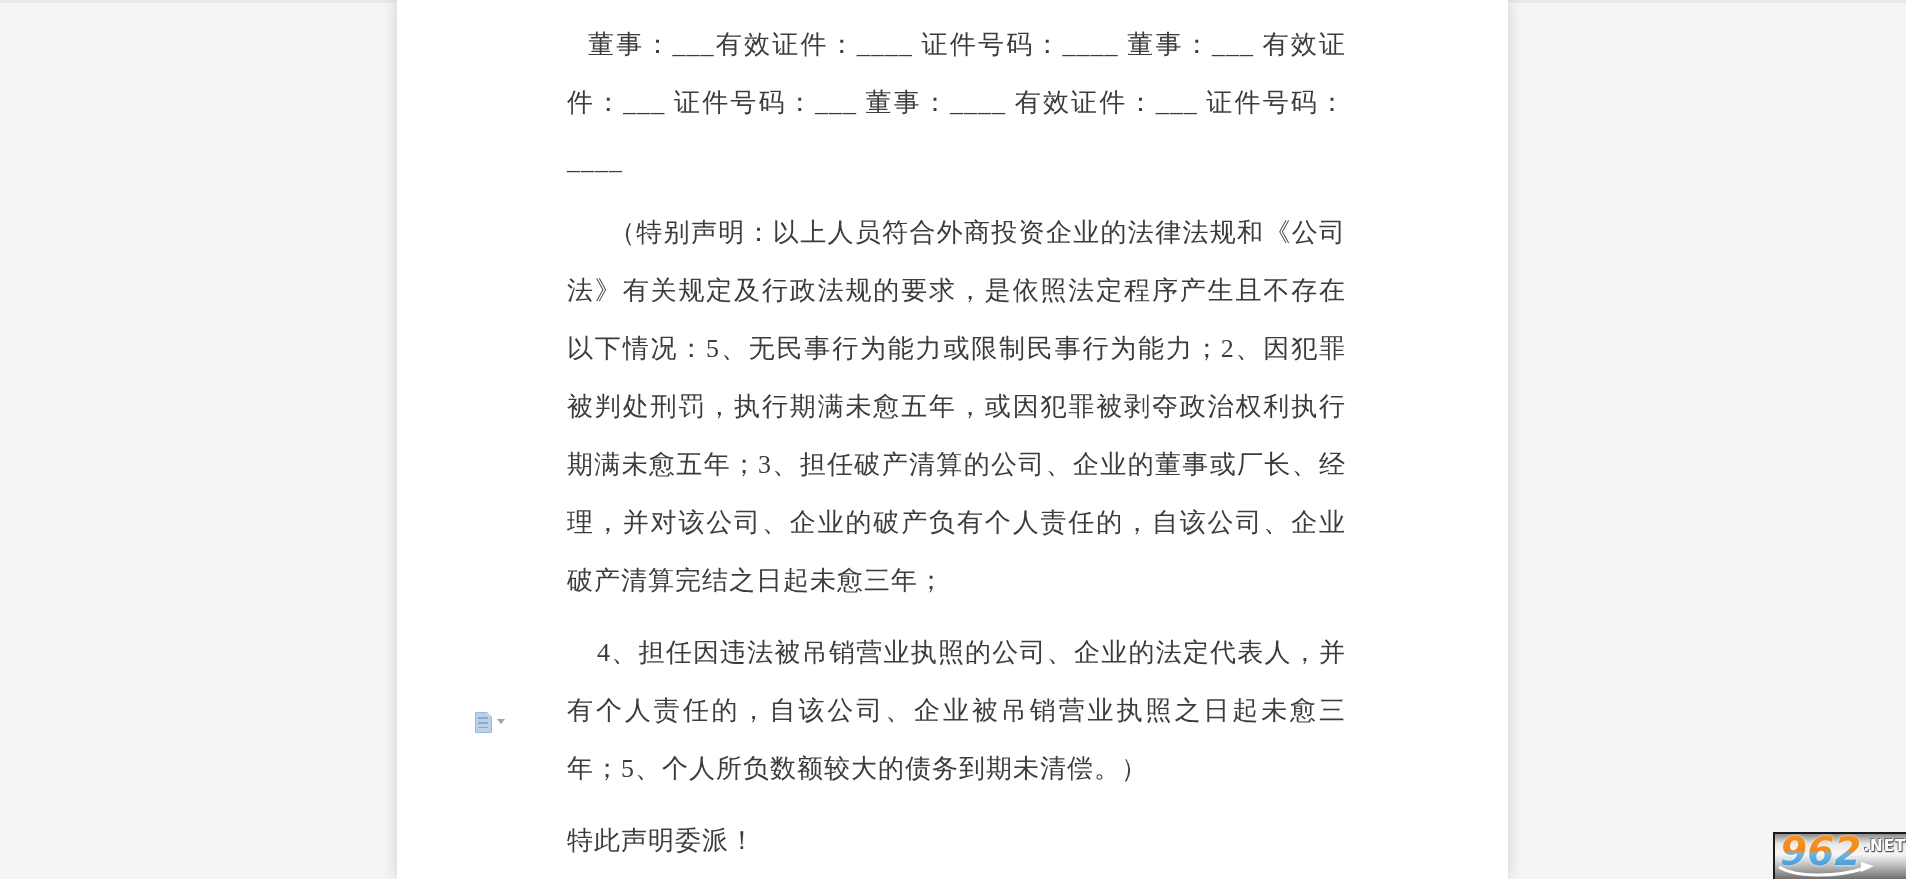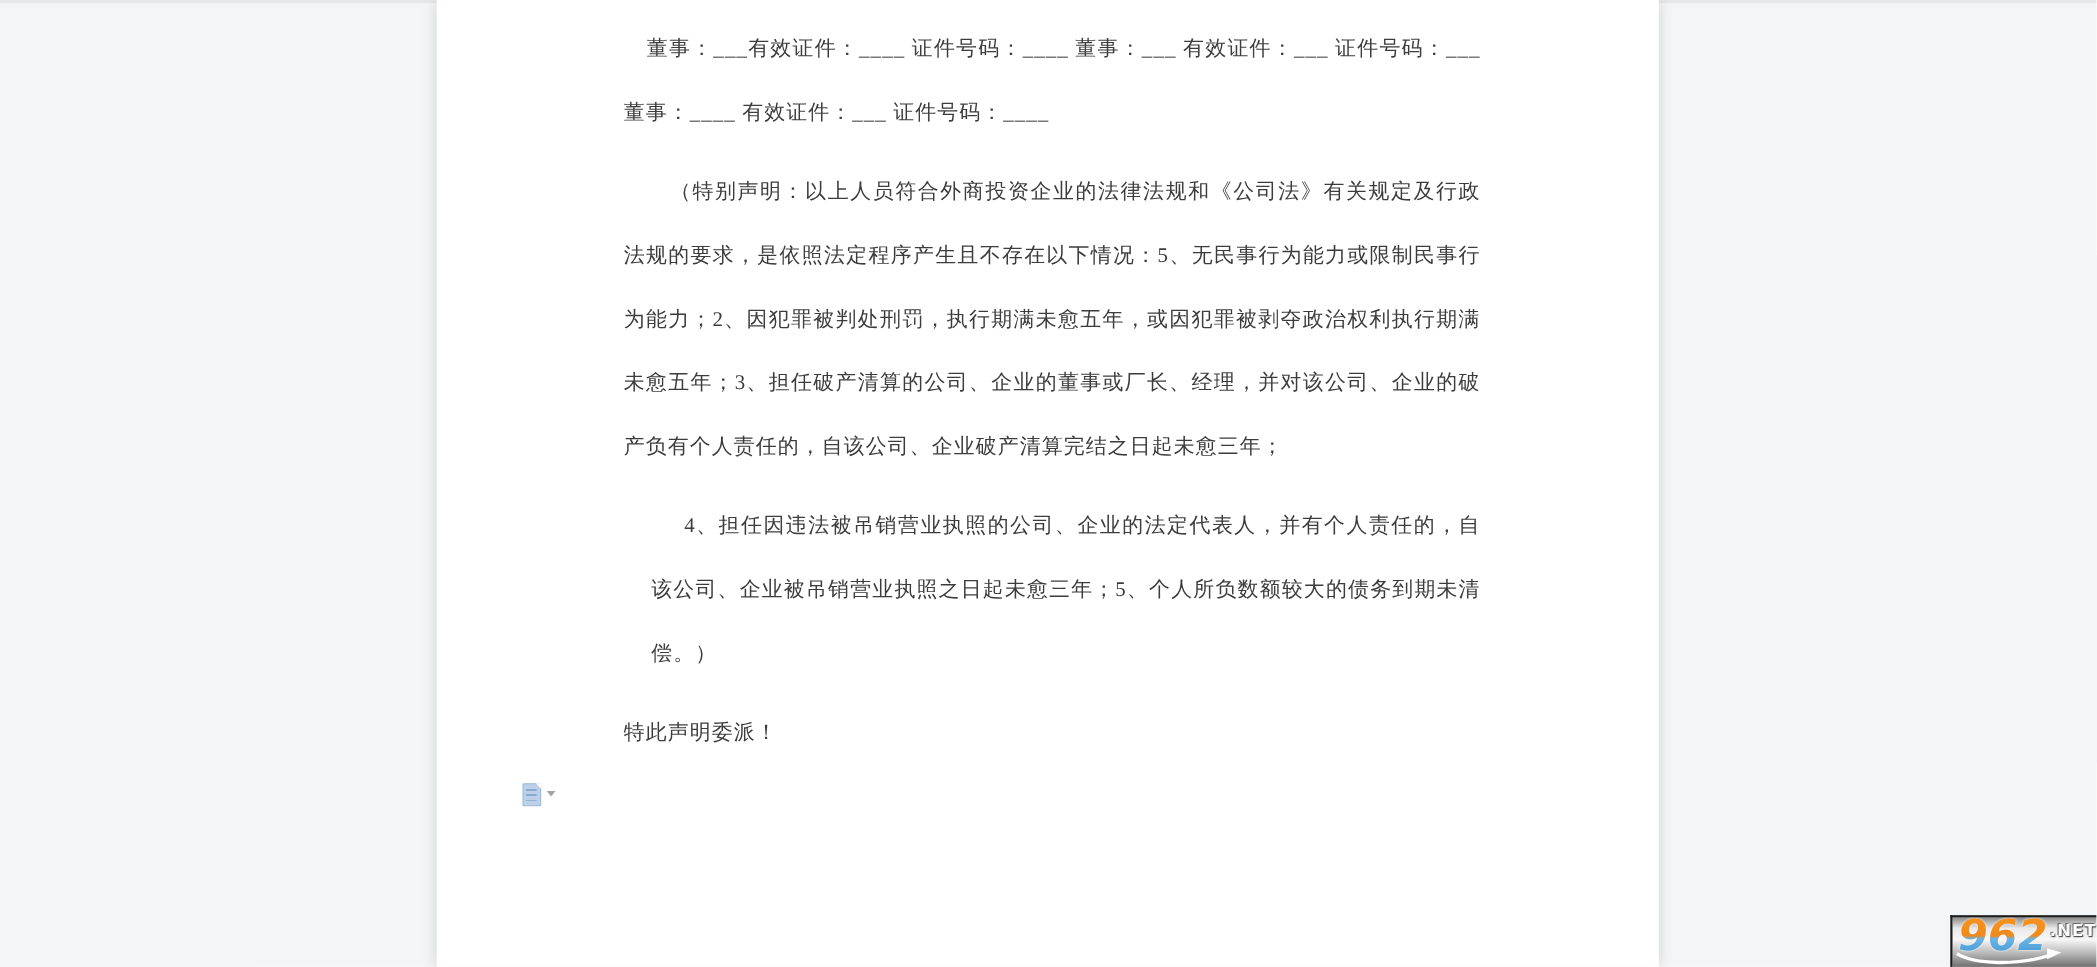--- a/index.html
+++ b/index.html
@@ -19,31 +19,31 @@
     position: absolute;
     left: 397px; top: 0;
     width: 1111px; height: 879px;
     background: #ffffff;
     box-shadow: 0 0 14px rgba(0,0,0,0.16);
   }
   .doc-body {
     box-sizing: border-box;
     width: 100%; height: 100%;
     padding: 16px 162px 0 170px;
-    font-size: 19px;
+    font-size: 26px;
     line-height: 58px;
     color: #3c3c3c;
     text-align: justify;
     letter-spacing: 1px;
   }
   .doc-body p { margin: 14px 0; }
   .doc-body p:first-child { margin-top: 0; }
   p.indent-sm  { text-indent: 21px; }
   p.indent-md  { text-indent: 42px; }
-  p.indent-num { text-indent: 30px; margin-left: 25px; }
+  p.indent-num { text-indent: 30px; }
   p.standalone { text-align: left; }
   
   .margin-note {
     position: absolute; left: 78px; top: 712px;
     width: 34px; height: 24px;
   }
   .paste-icon {
     position: absolute; left: 0; top: 0;
     width: 15px; height: 19px;
     background: #bcd0e8;

